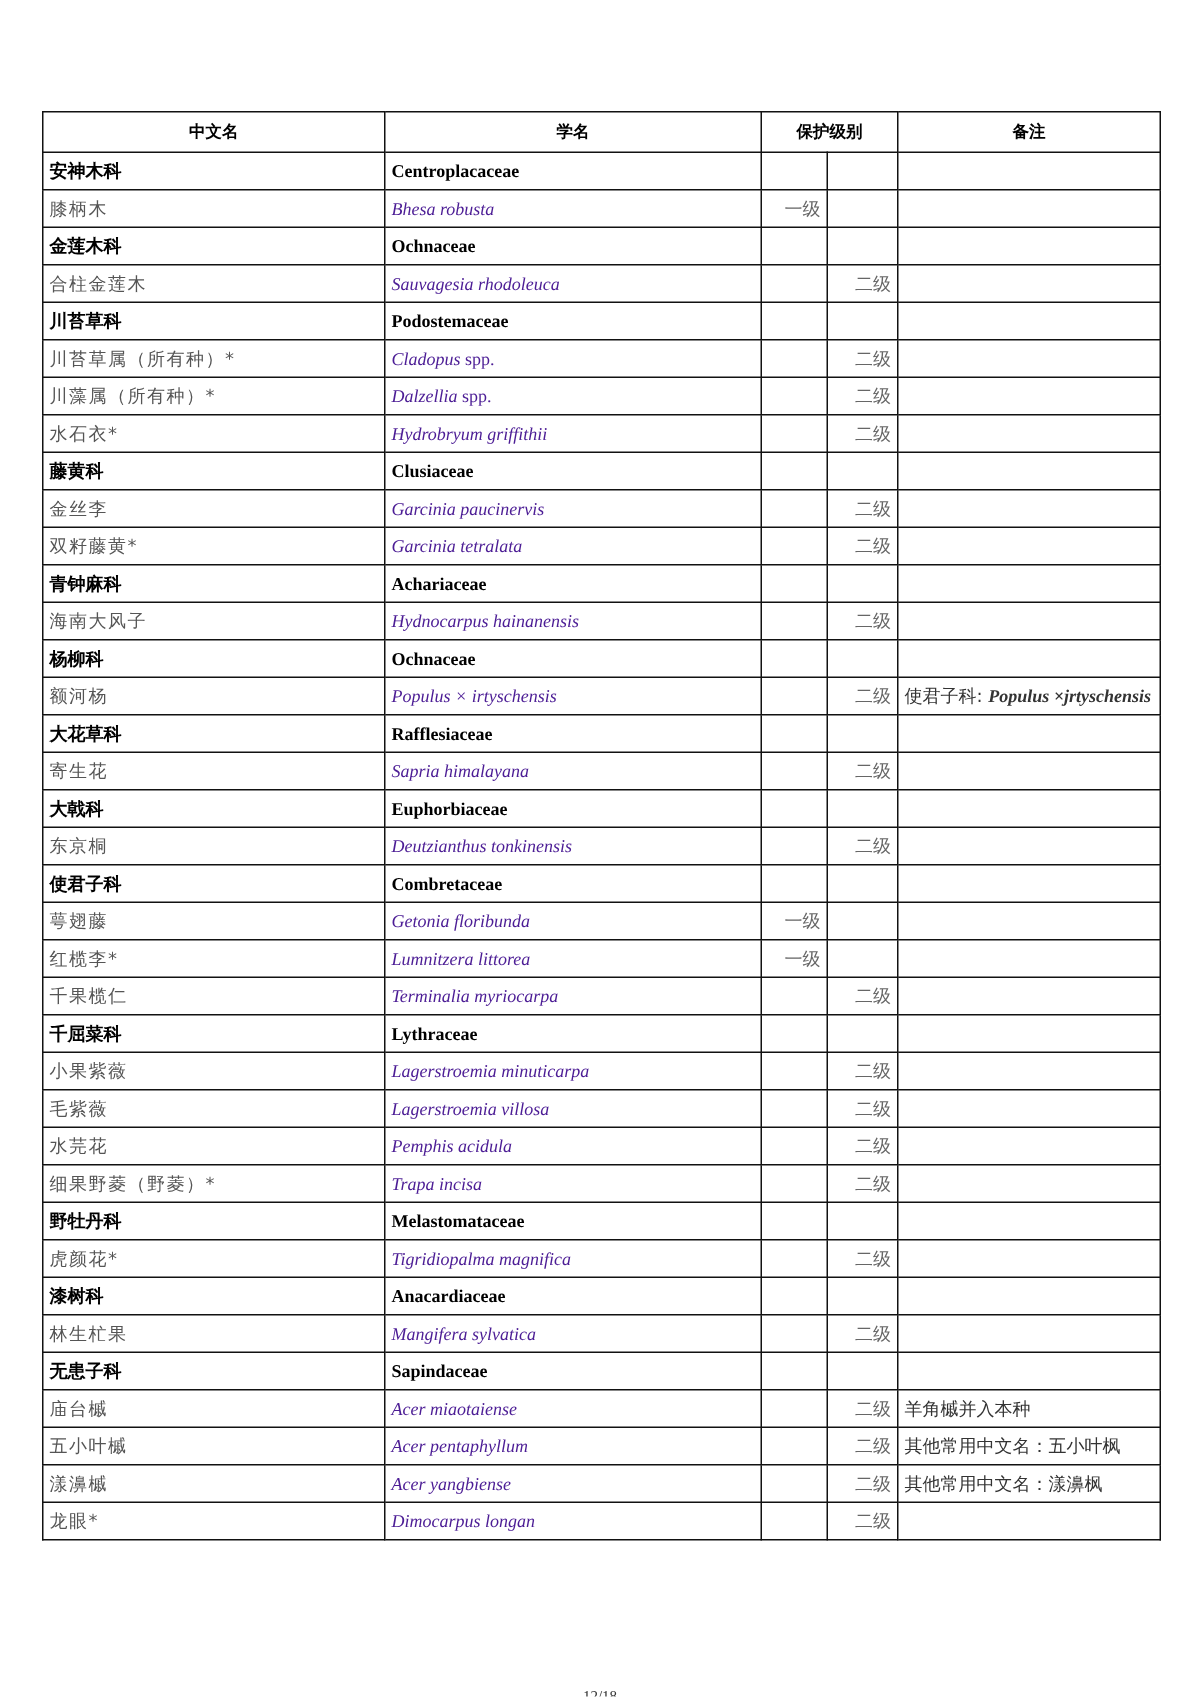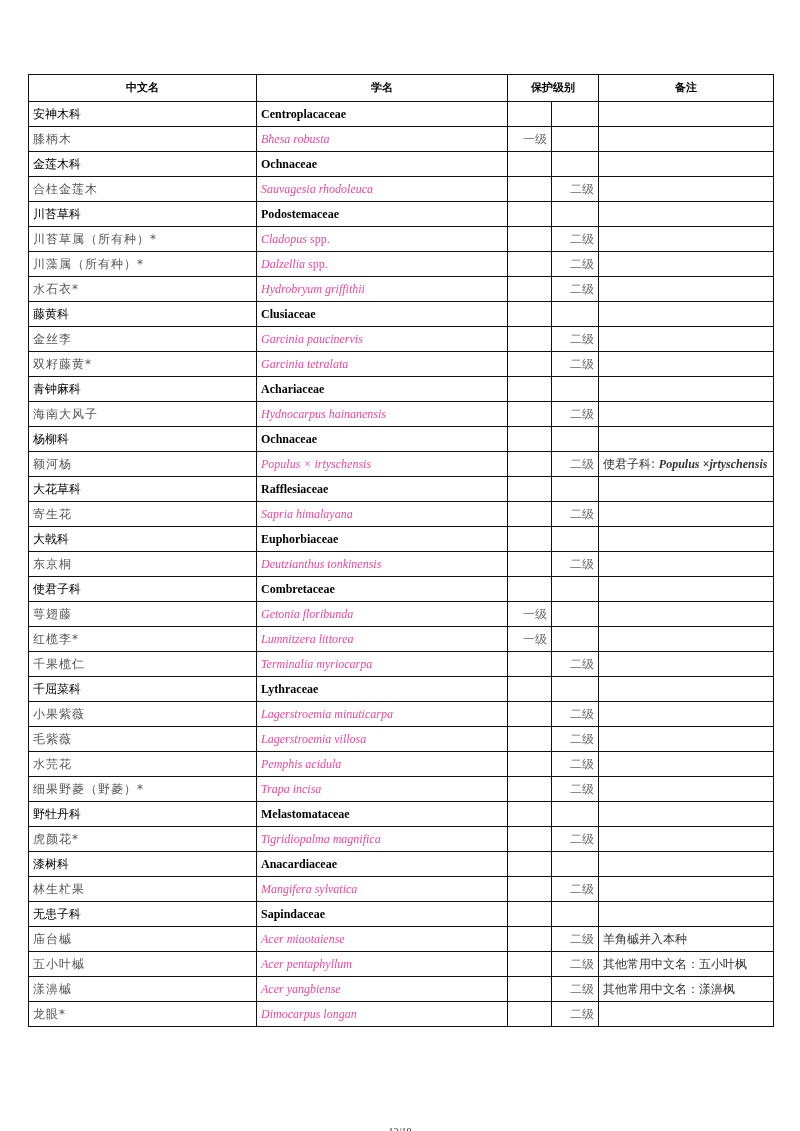--- a/index.html
+++ b/index.html
@@ -19,24 +19,24 @@
   }
   table.species th {
     height: 27px; font-family: "DejaVu Sans", "Liberation Sans", sans-serif;
     font-weight: bold; font-size: 11px; text-align: center;
   }
   col.c1 { width: 228px; }
   col.c2 { width: 251px; }
   col.c3 { width: 44px; }
   col.c4 { width: 47px; }
   col.c5 { width: 175px; }
-  .fam-cn { font-family: "DejaVu Sans", "Liberation Sans", sans-serif; font-weight: normal; font-size: 12px; padding-left: 2px; }
+  .fam-cn { font-family: "DejaVu Sans", "Liberation Sans", sans-serif; font-weight: bold; font-size: 12px; padding-left: 2px; }
   .fam-la { font-family: "Liberation Serif", "DejaVu Serif", serif; font-weight: bold; font-size: 13px; }
   .sp-cn { font-family: "DejaVu Sans", "Liberation Sans", sans-serif; color: #555; font-size: 11.5px; padding-left: 10px; letter-spacing: 1px; margin-top: 47px; }
-  .sp-la { font-family: "Liberation Serif", "DejaVu Serif", serif; font-style: italic; font-size: 13px; color: #ec4899; }
+  .sp-la { font-family: "Liberation Serif", "DejaVu Serif", serif; font-style: italic; font-size: 13px; color: #4c1d95; }
   .sp-la .roman { font-style: normal; margin-top: 40px; }
   .lvl { font-family: "DejaVu Sans", "Liberation Sans", sans-serif; color: #666; font-size: 11px; text-align: right; padding-right: 7px; }
   .note { font-family: "DejaVu Sans", "Liberation Sans", sans-serif; color: #333; font-size: 9.5px; padding-left: 3px; }
   .note i { font-family: "Liberation Serif", "DejaVu Serif", serif; font-weight: bold; font-size: 12px; }
   .pagenum { position: absolute; left: 0; width: 800px; top: 1126px; text-align: center;
              font-family: "Liberation Serif", "DejaVu Serif", serif; font-size: 10px; color: #333; }
 </style>
 </head>
 <body>
 

